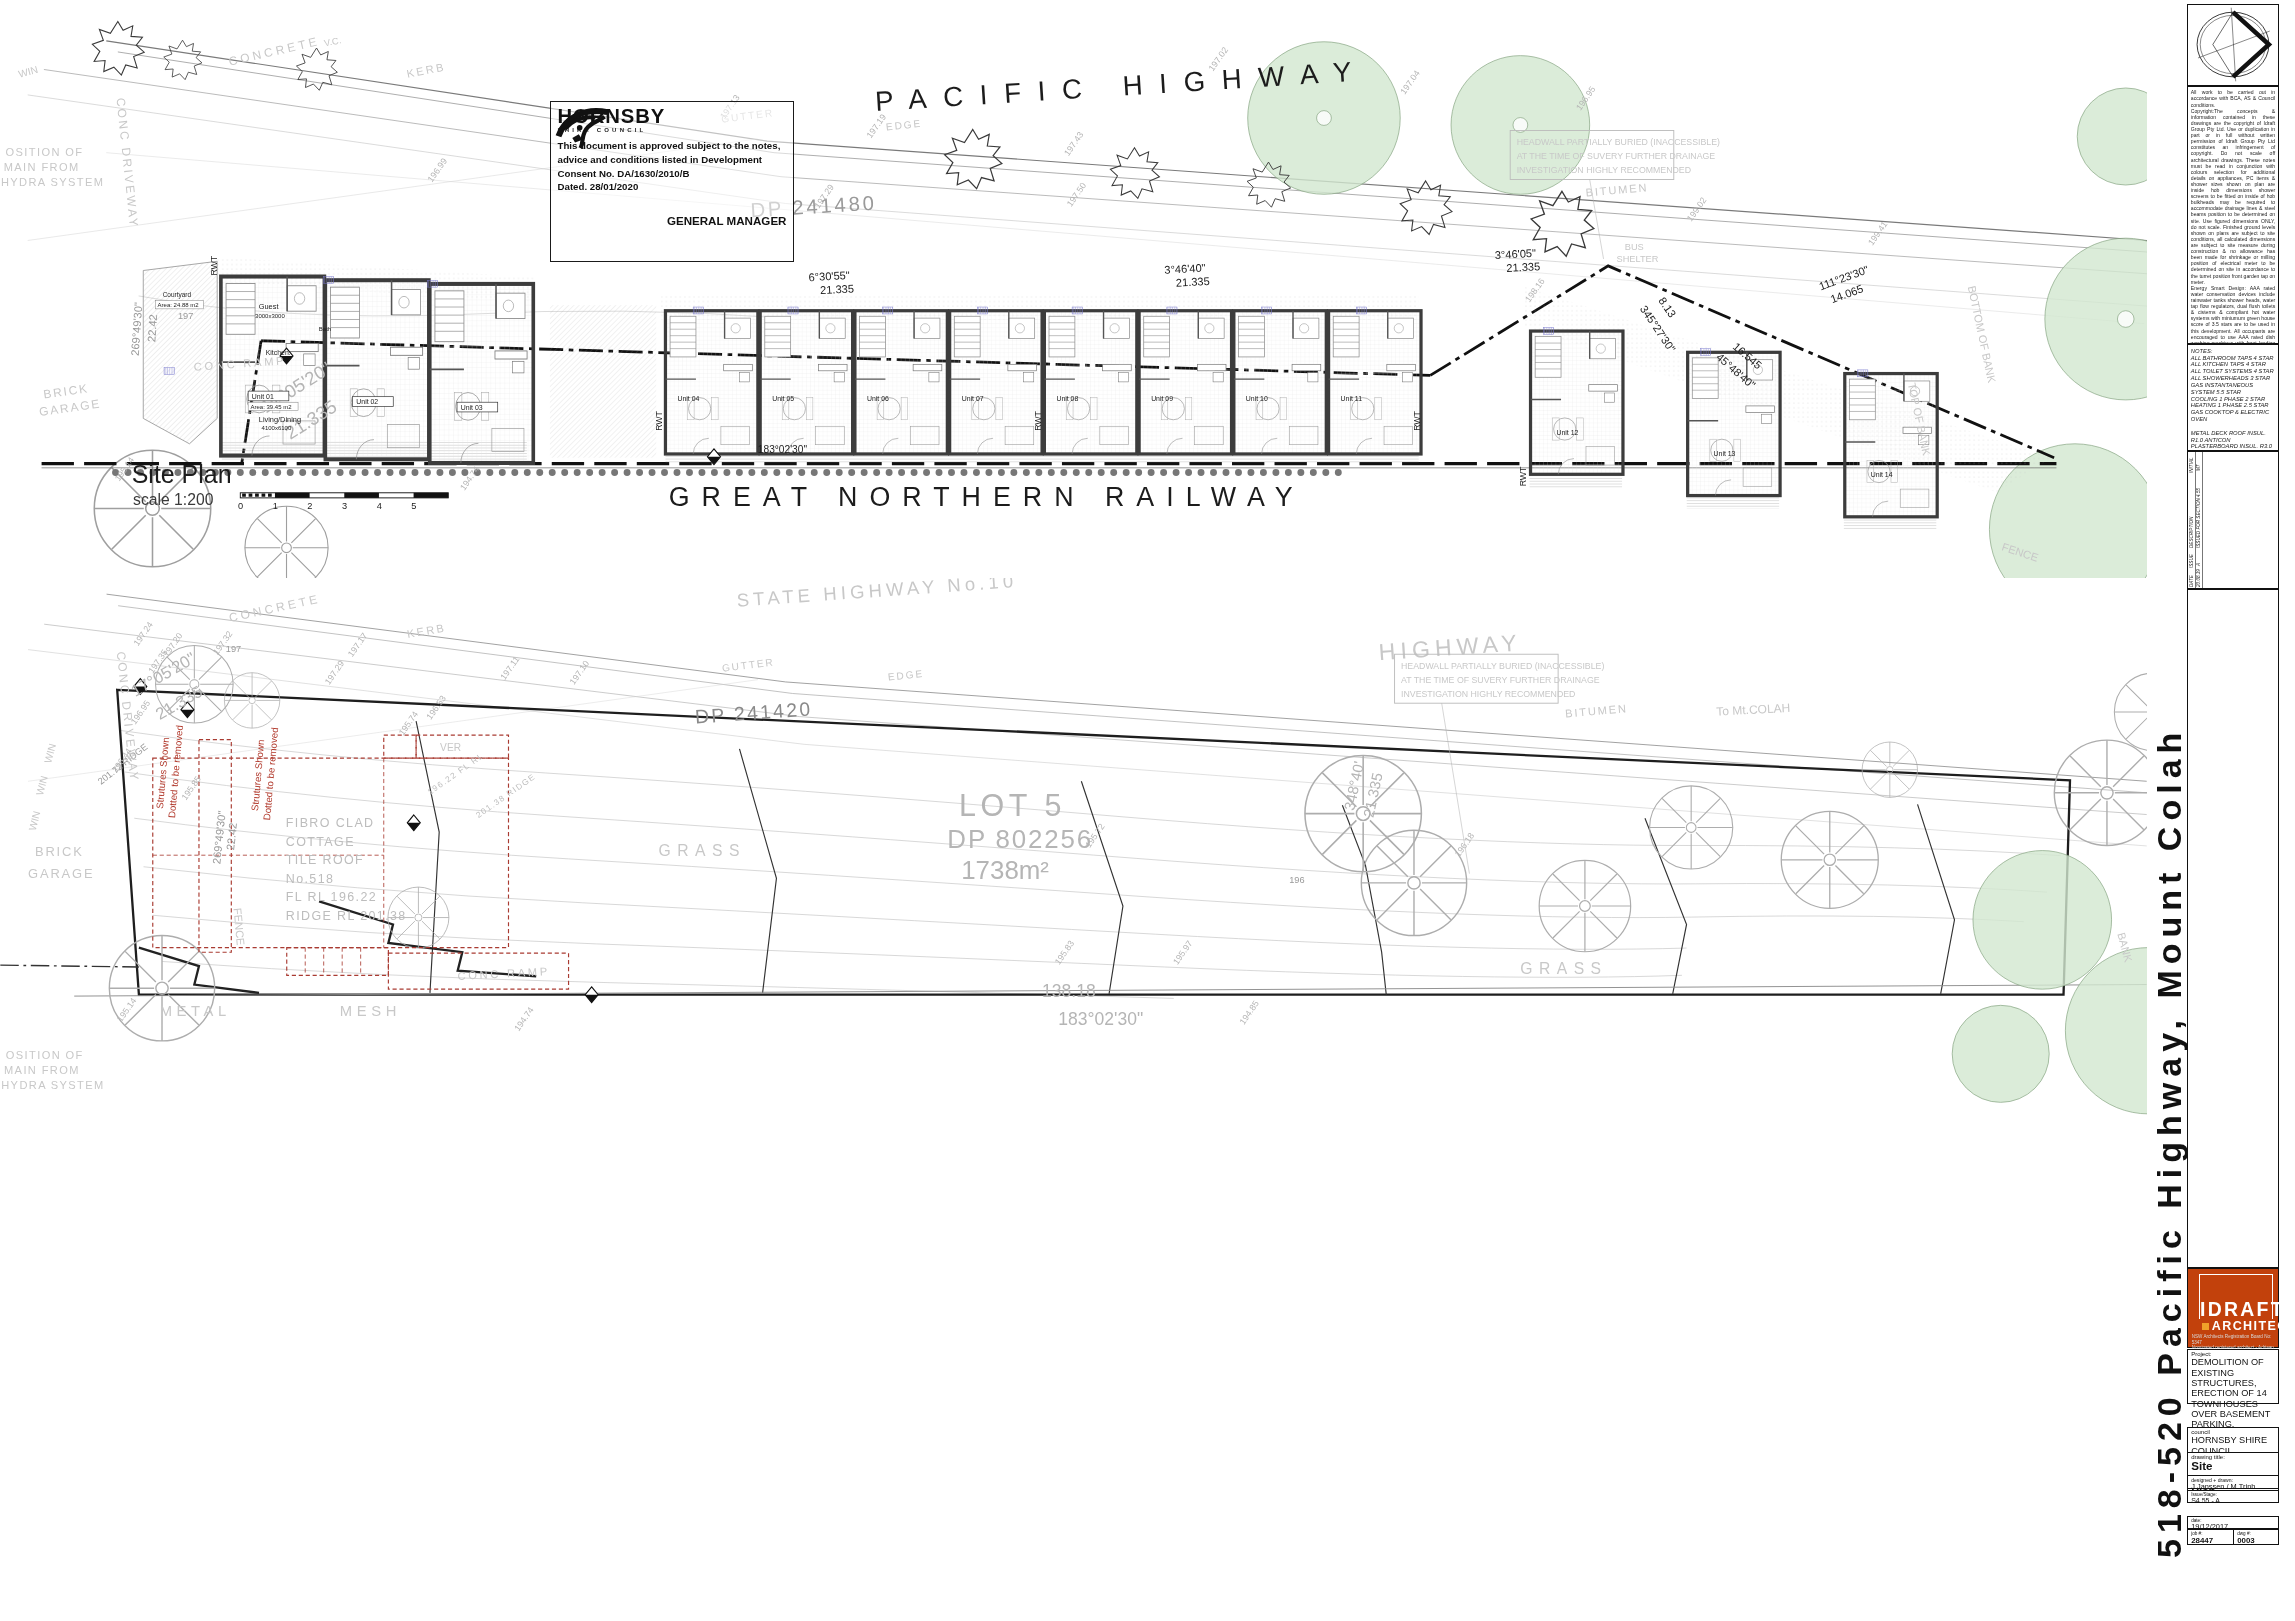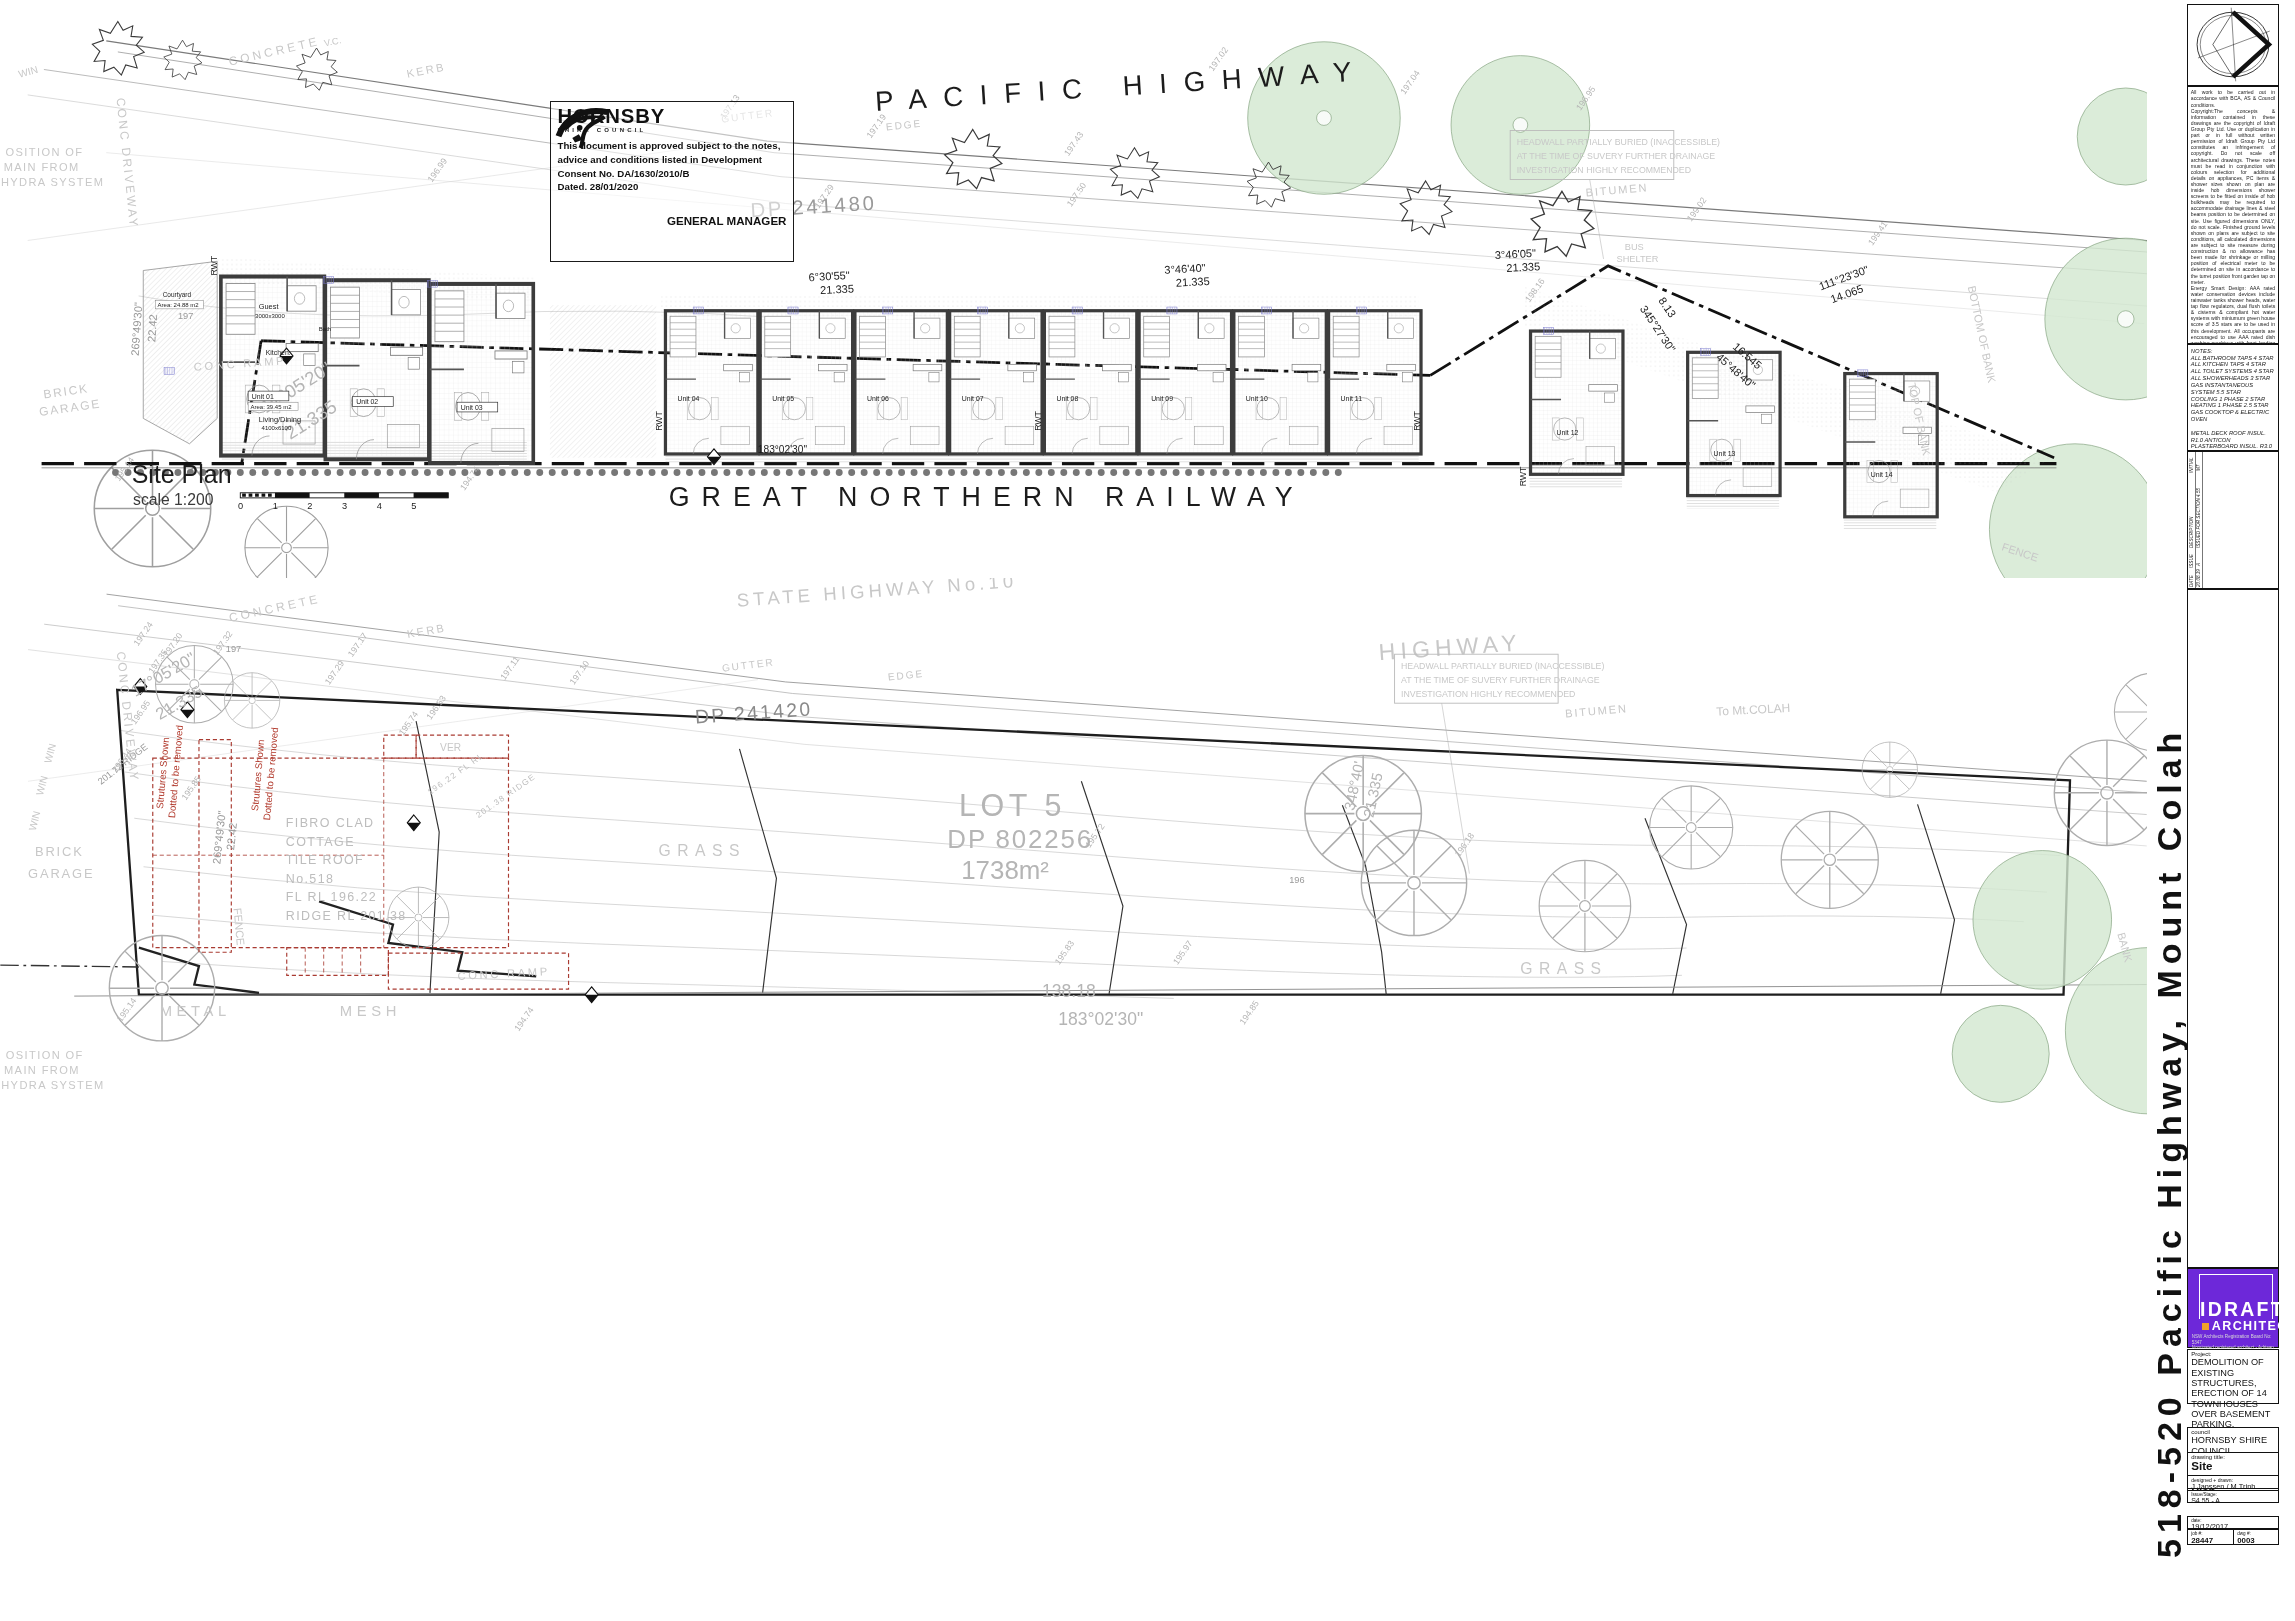--- a/index.html
+++ b/index.html
@@ -18,21 +18,21 @@
   
   .sbox{position:absolute;left:2187px;width:92px;border:1.4px solid #111;background:#fff;box-sizing:border-box;}
   .vaddr{position:absolute;left:2150px;top:1558px;width:1183px;height:40px;
          transform:rotate(-90deg);transform-origin:0 0;font-size:34px;font-weight:bold;
          letter-spacing:6px;color:#111;white-space:nowrap;}
   .notesbody{font-size:5.1px;line-height:1.2;text-align:justify;padding:2.3px 2.8px;color:#222;white-space:pre-line;}
   .ratings{font-size:5.8px;font-style:italic;line-height:1.18;padding:2.8px 2.8px;color:#222;white-space:pre-line;}
   .revspan{position:absolute;transform:rotate(-90deg);transform-origin:0 0;white-space:nowrap;
            font-size:4.6px;font-style:italic;color:#222;}
   .revline{position:absolute;top:0;bottom:0;width:0.5px;background:#777;}
-  .idraft{background:#6d28d9;border:1.4px solid #111;}
+  .idraft{background:#c2410c;border:1.4px solid #111;}
   .iframe{position:absolute;left:11px;right:5.5px;top:4.6px;height:44px;border:0.9px solid #fff;border-bottom:none;}
   .iword{position:absolute;left:12px;top:29px;color:#fff;font-size:19.4px;font-weight:bold;letter-spacing:2.3px;}
   .irow{position:absolute;left:14px;top:50px;display:flex;align-items:center;gap:2.8px;}
   .isq{width:7px;height:7px;background:#f0a22a;}
   .iarch{color:#fff;font-size:12.5px;font-weight:bold;letter-spacing:1.4px;}
   .ireg{position:absolute;left:3.7px;top:65px;right:1.8px;color:#d8d8d8;font-size:4.6px;line-height:1.22;white-space:pre-line;}
   .fld{padding:1.4px 3.2px;box-sizing:border-box;}
   .fld .lab{font-size:6px;color:#111;}
   .fld .val{font-size:9.2px;color:#111;line-height:1.12;}
   .fld .big{font-size:11.6px;font-weight:bold;line-height:1.05;}

